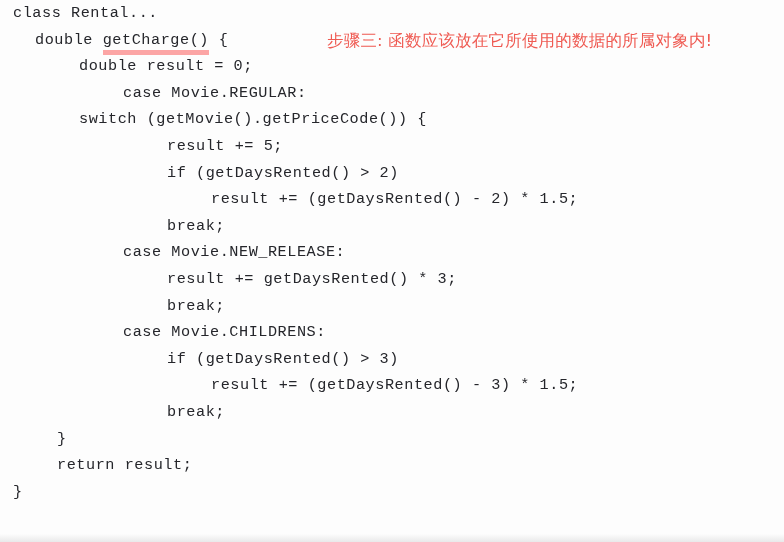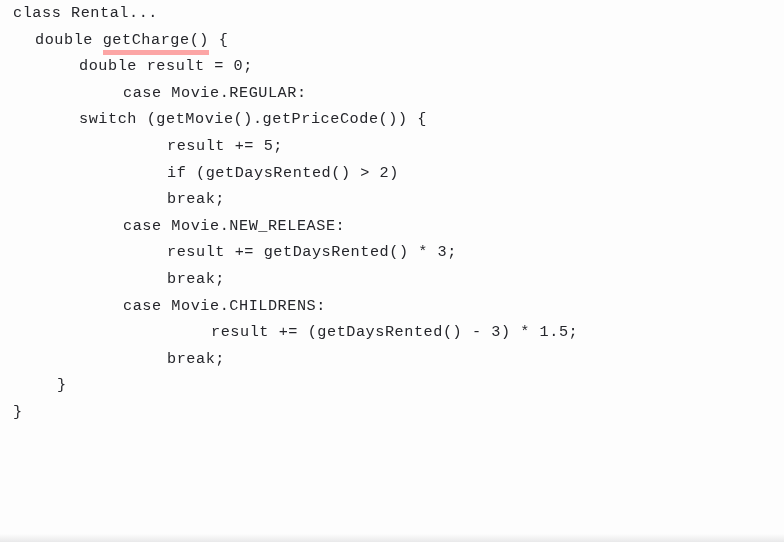--- a/index.html
+++ b/index.html
@@ -89,40 +89,44 @@
     <div class="code-line" style="padding-left:79px">double result = 0;</div>
 
     <div class="code-line" style="padding-left:123px">case Movie.REGULAR:</div>
 
     <div class="code-line" style="padding-left:79px">switch (getMovie().getPriceCode()) {</div>
 
     <div class="code-line" style="padding-left:167px">result += 5;</div>
 
     <div class="code-line" style="padding-left:167px">if (getDaysRented() &gt; 2)</div>
 
+    <div class="code-line" style="padding-left:211px">result += (getDaysRented() - 2) * 1.5;</div>
 
     <div class="code-line" style="padding-left:167px">break;</div>
 
     <div class="code-line" style="padding-left:123px">case Movie.NEW_RELEASE:</div>
 
     <div class="code-line" style="padding-left:167px">result += getDaysRented() * 3;</div>
 
     <div class="code-line" style="padding-left:167px">break;</div>
 
     <div class="code-line" style="padding-left:123px">case Movie.CHILDRENS:</div>
 
 
+    <div class="code-line" style="padding-left:167px">if (getDaysRented() &gt; 3)</div>
 
     <div class="code-line" style="padding-left:211px">result += (getDaysRented() - 3) * 1.5;</div>
 
     <div class="code-line" style="padding-left:167px">break;</div>
 
     <div class="code-line" style="padding-left:57px">}</div>
 
+    <div class="code-line" style="padding-left:57px">return result;</div>
 
     <div class="code-line" style="padding-left:13px">}</div>
 
   </div>
 
+  <div id="annotation-note">步骤三: 函数应该放在它所使用的数据的所属对象内!</div>
 
   <div id="scan-bottom-edge"></div>
 
 </div>
 
 </body></html>

